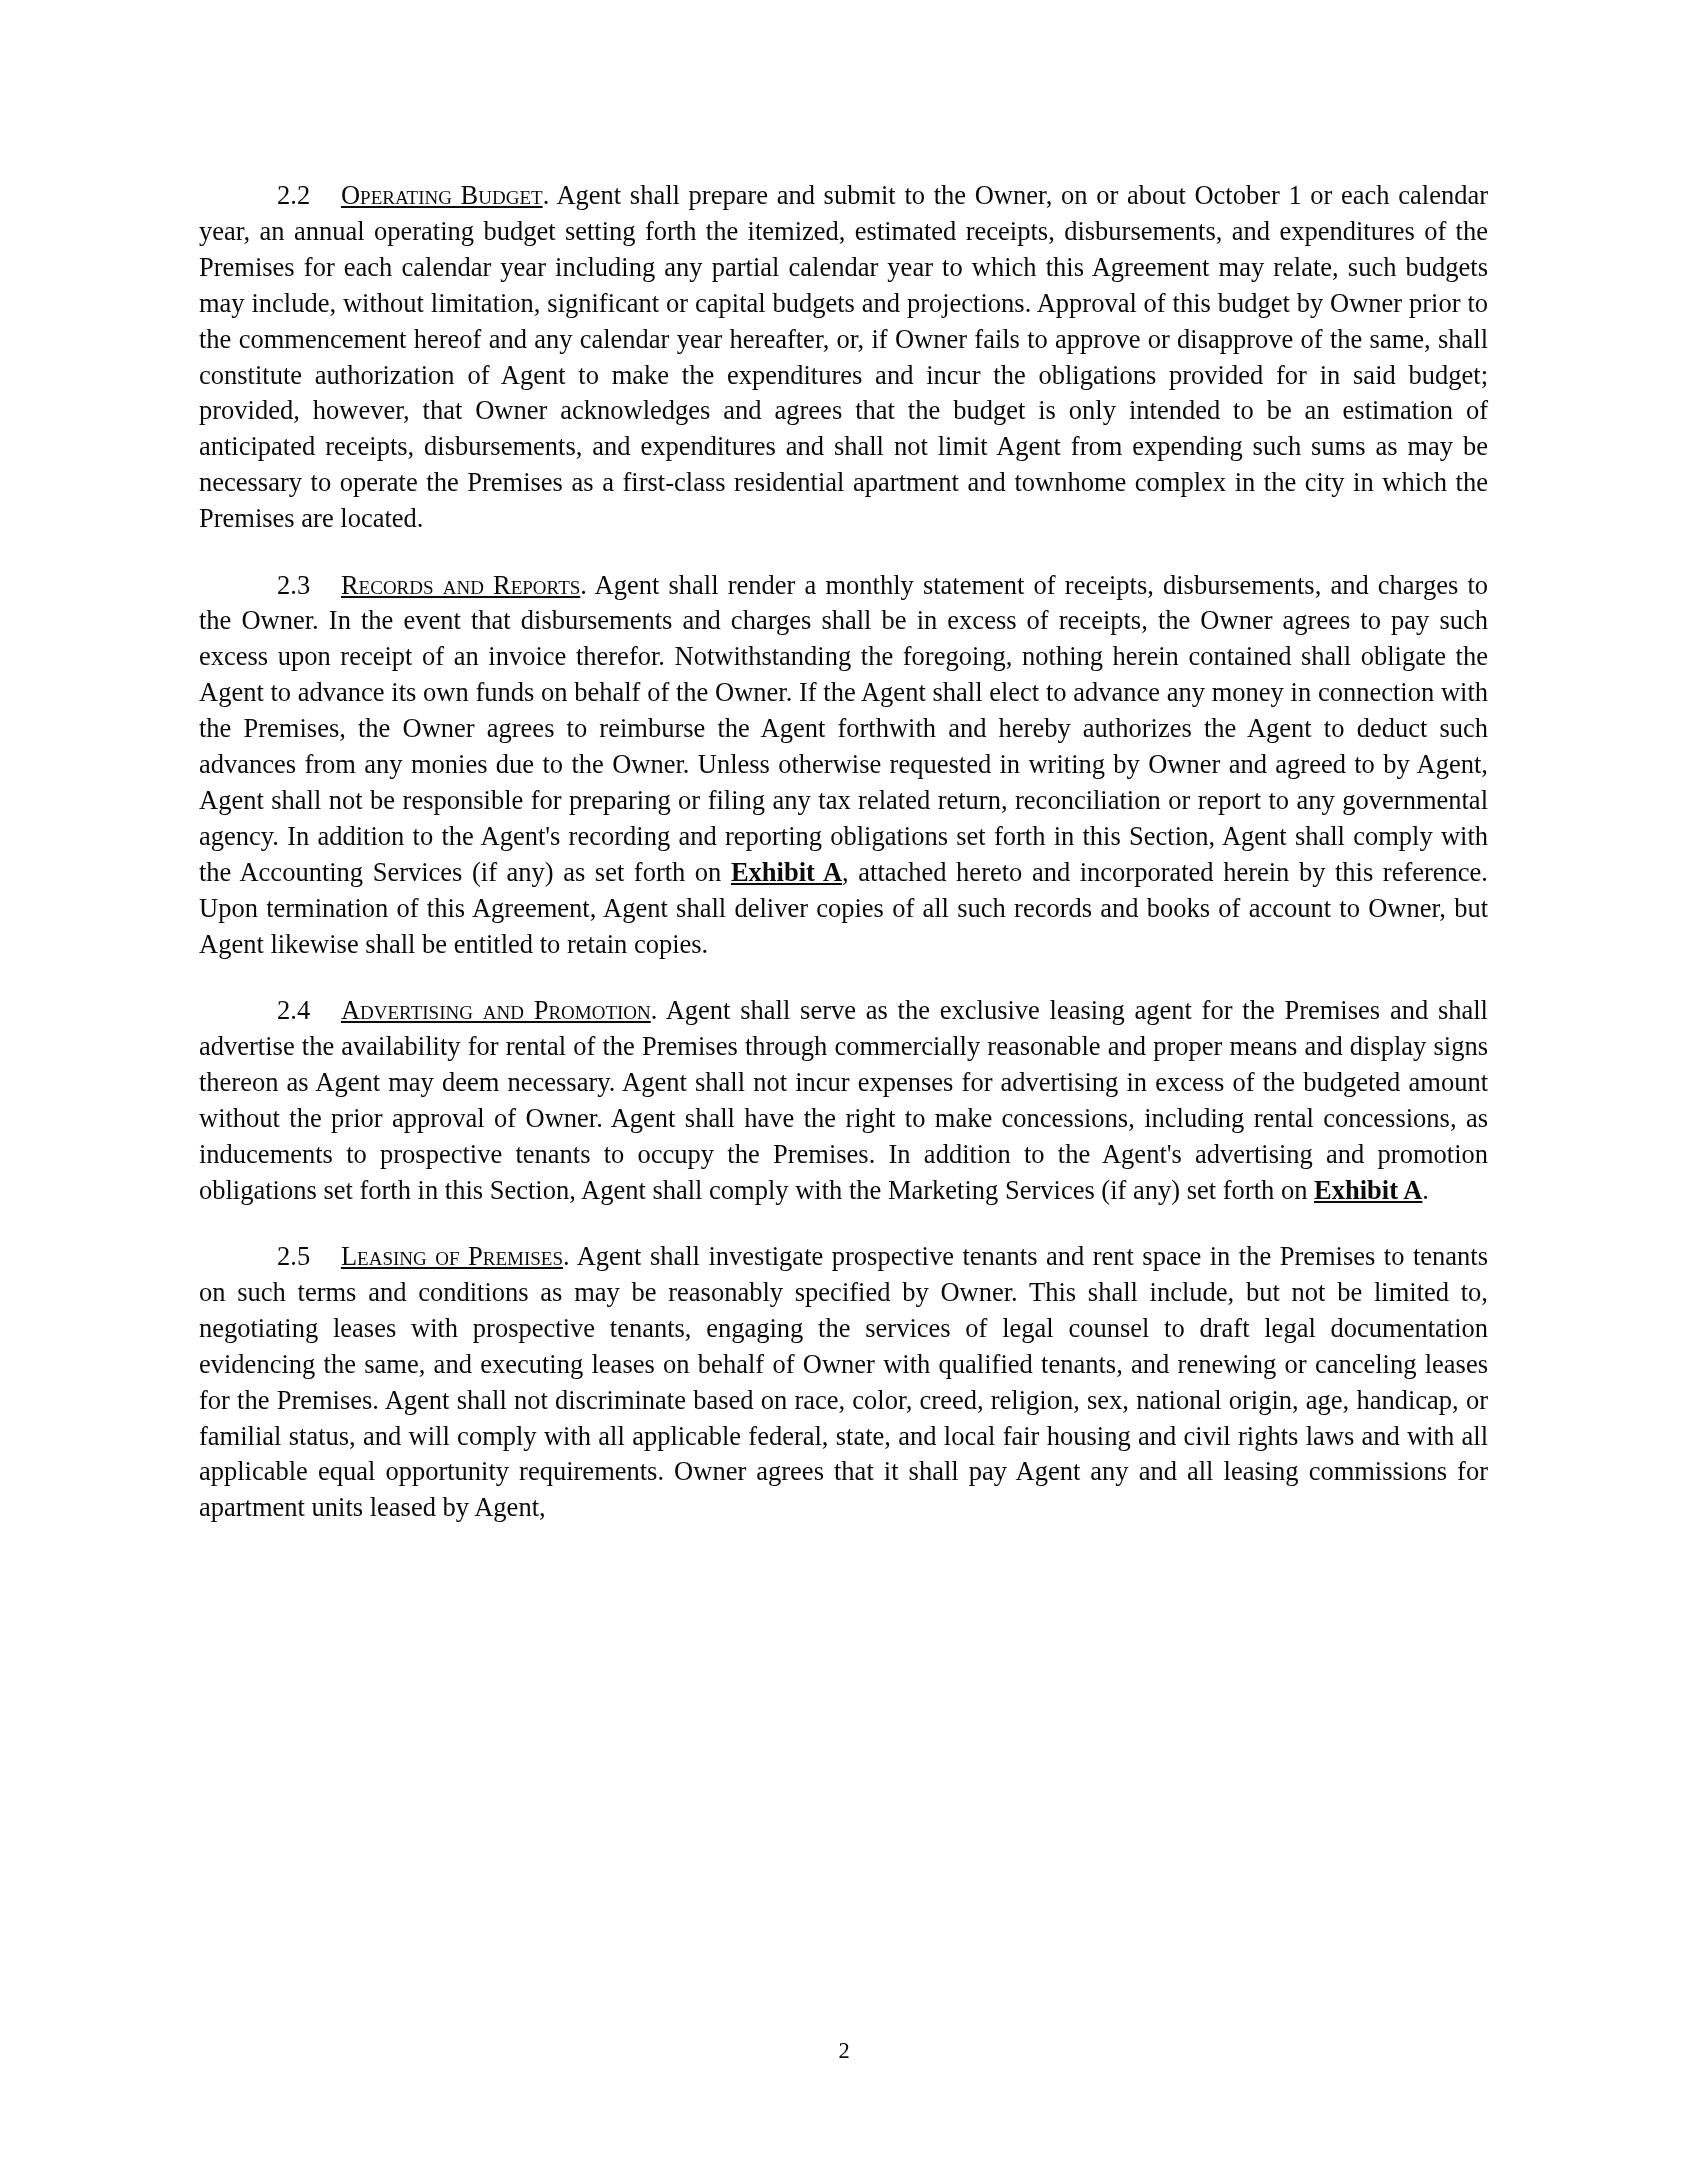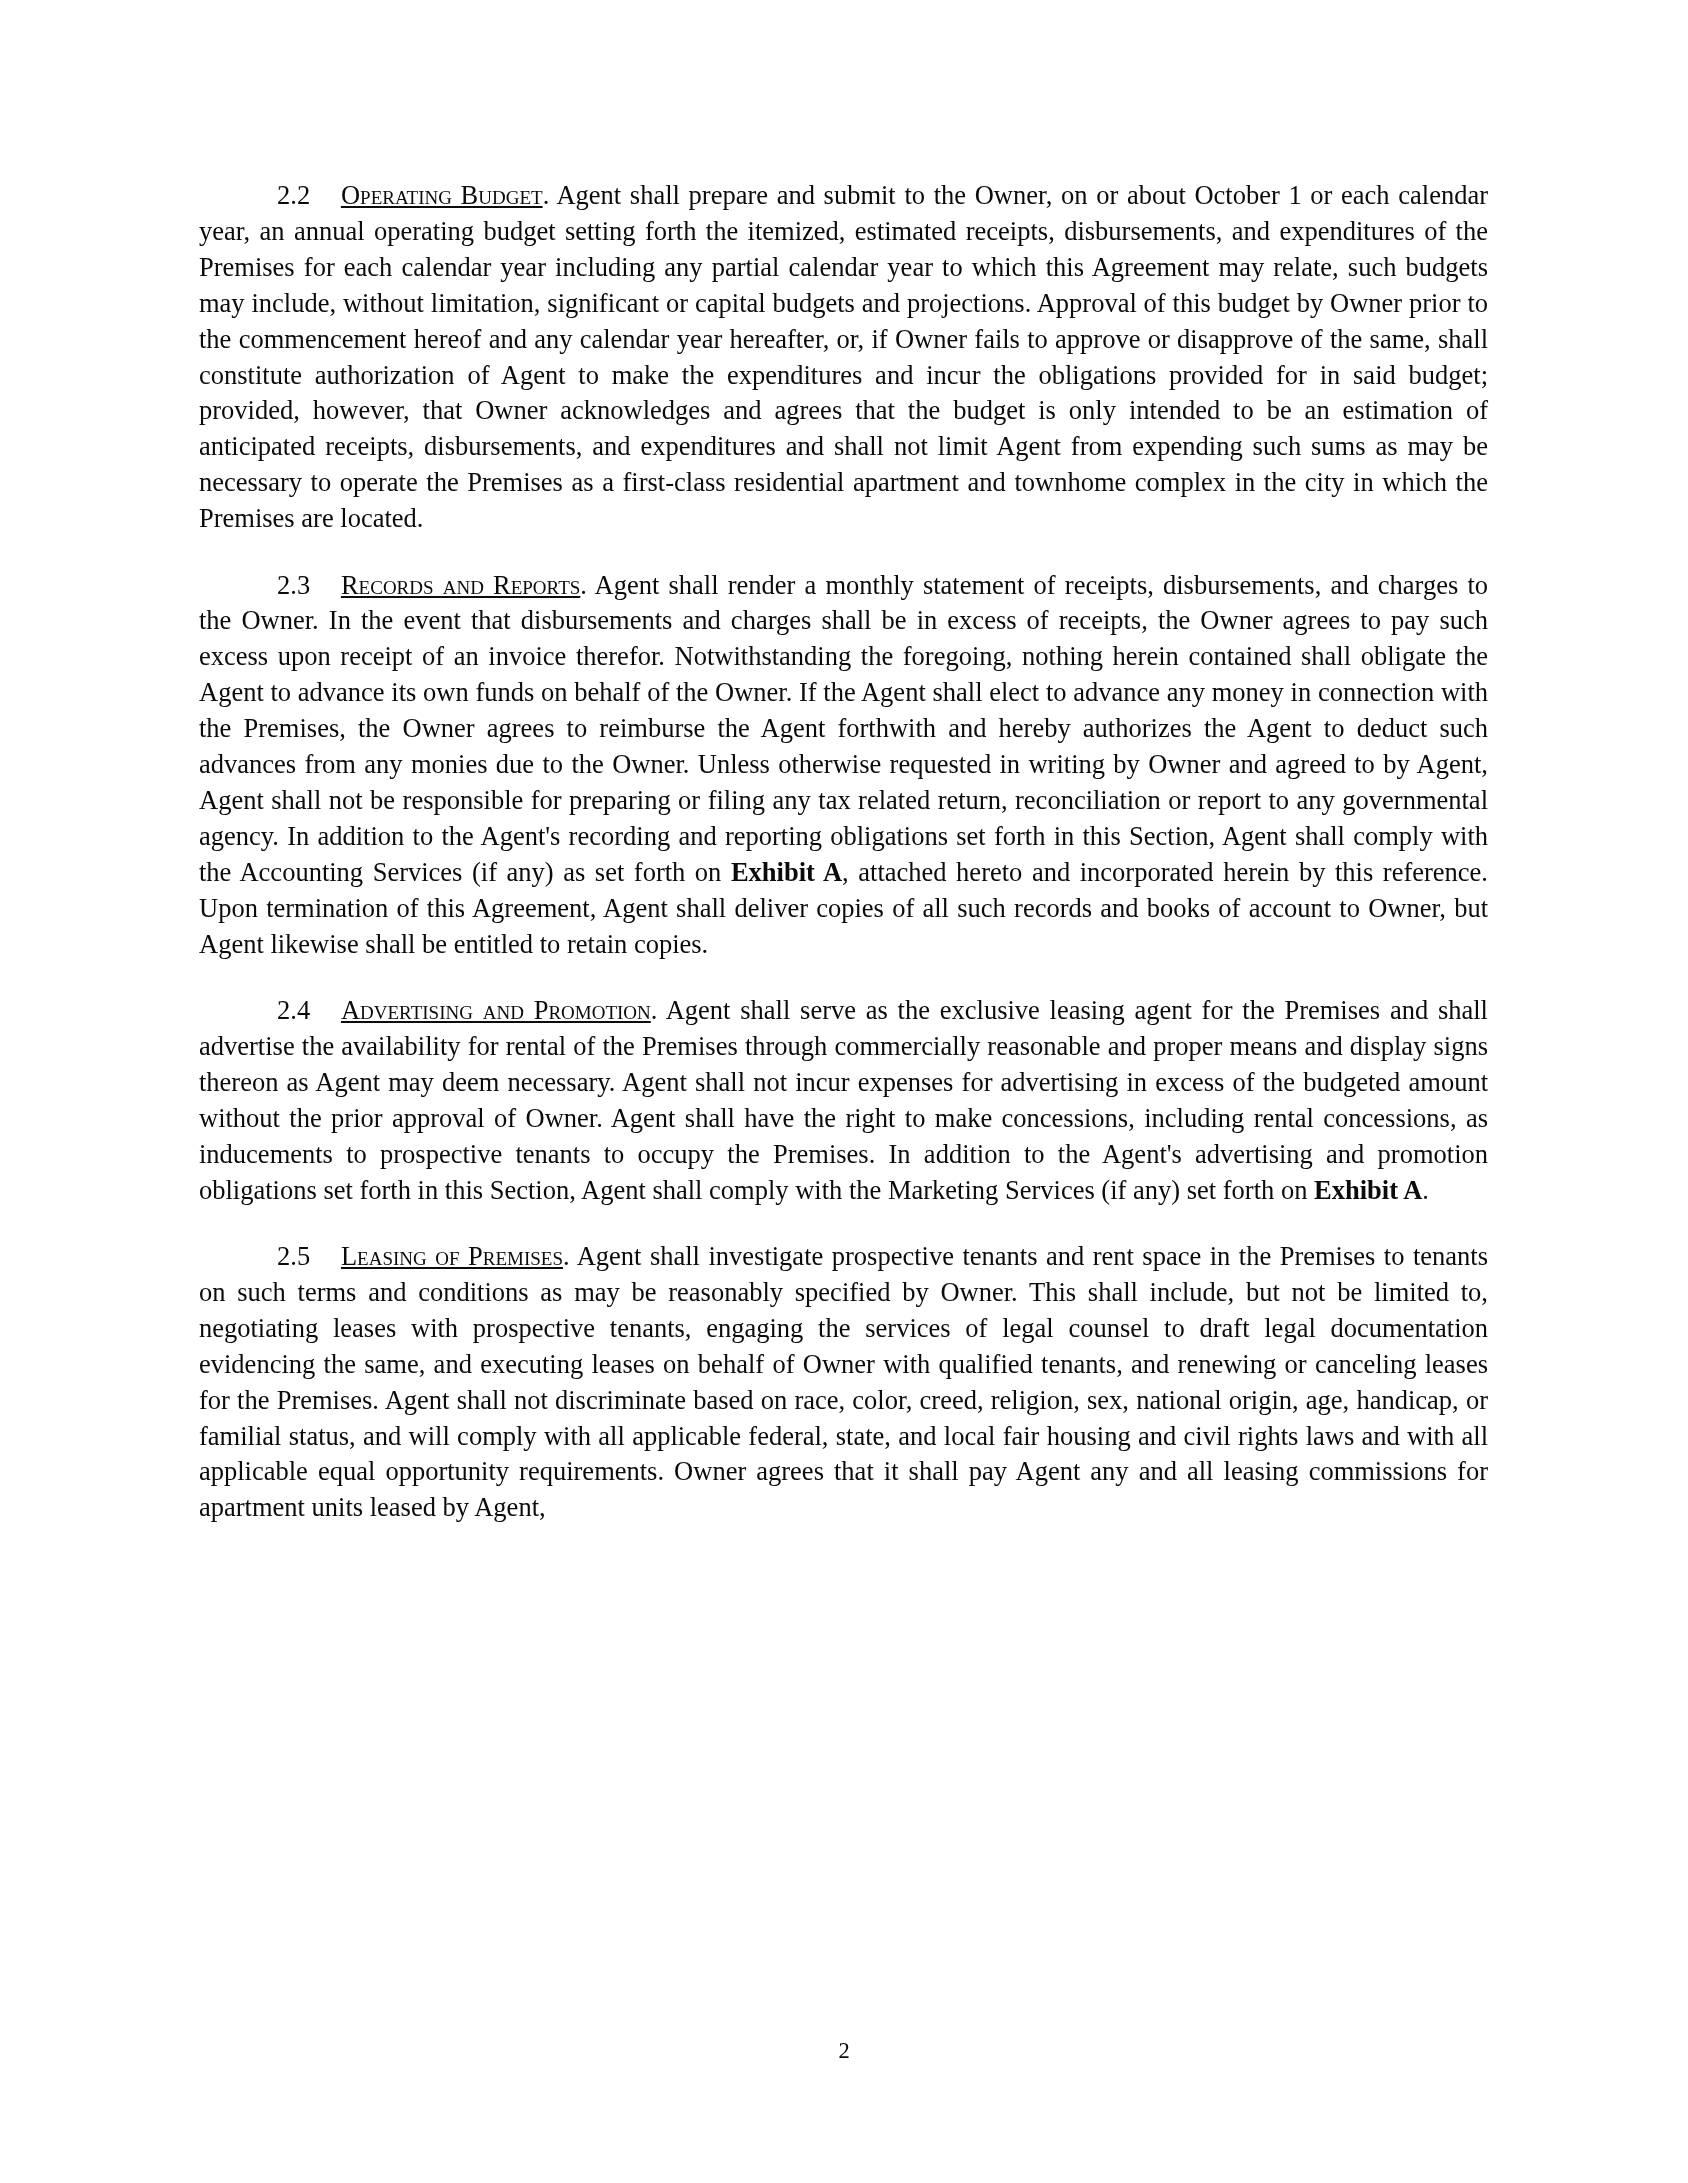--- a/index.html
+++ b/index.html
@@ -41,20 +41,21 @@
     display: inline-block;
     width: 30.5px;
   }
   .sc {
     font-variant: small-caps;
     text-decoration: underline;
     text-underline-offset: 2px;
   }
   .exhibit {
     font-weight: bold;
+    text-decoration: underline;
     text-underline-offset: 2px;
   }
   .page-number {
     position: absolute;
     left: 0;
     right: 0;
     top: 2038px;
     text-align: center;
     font-size: 22.5px;
     font-family: "Liberation Serif", serif;

